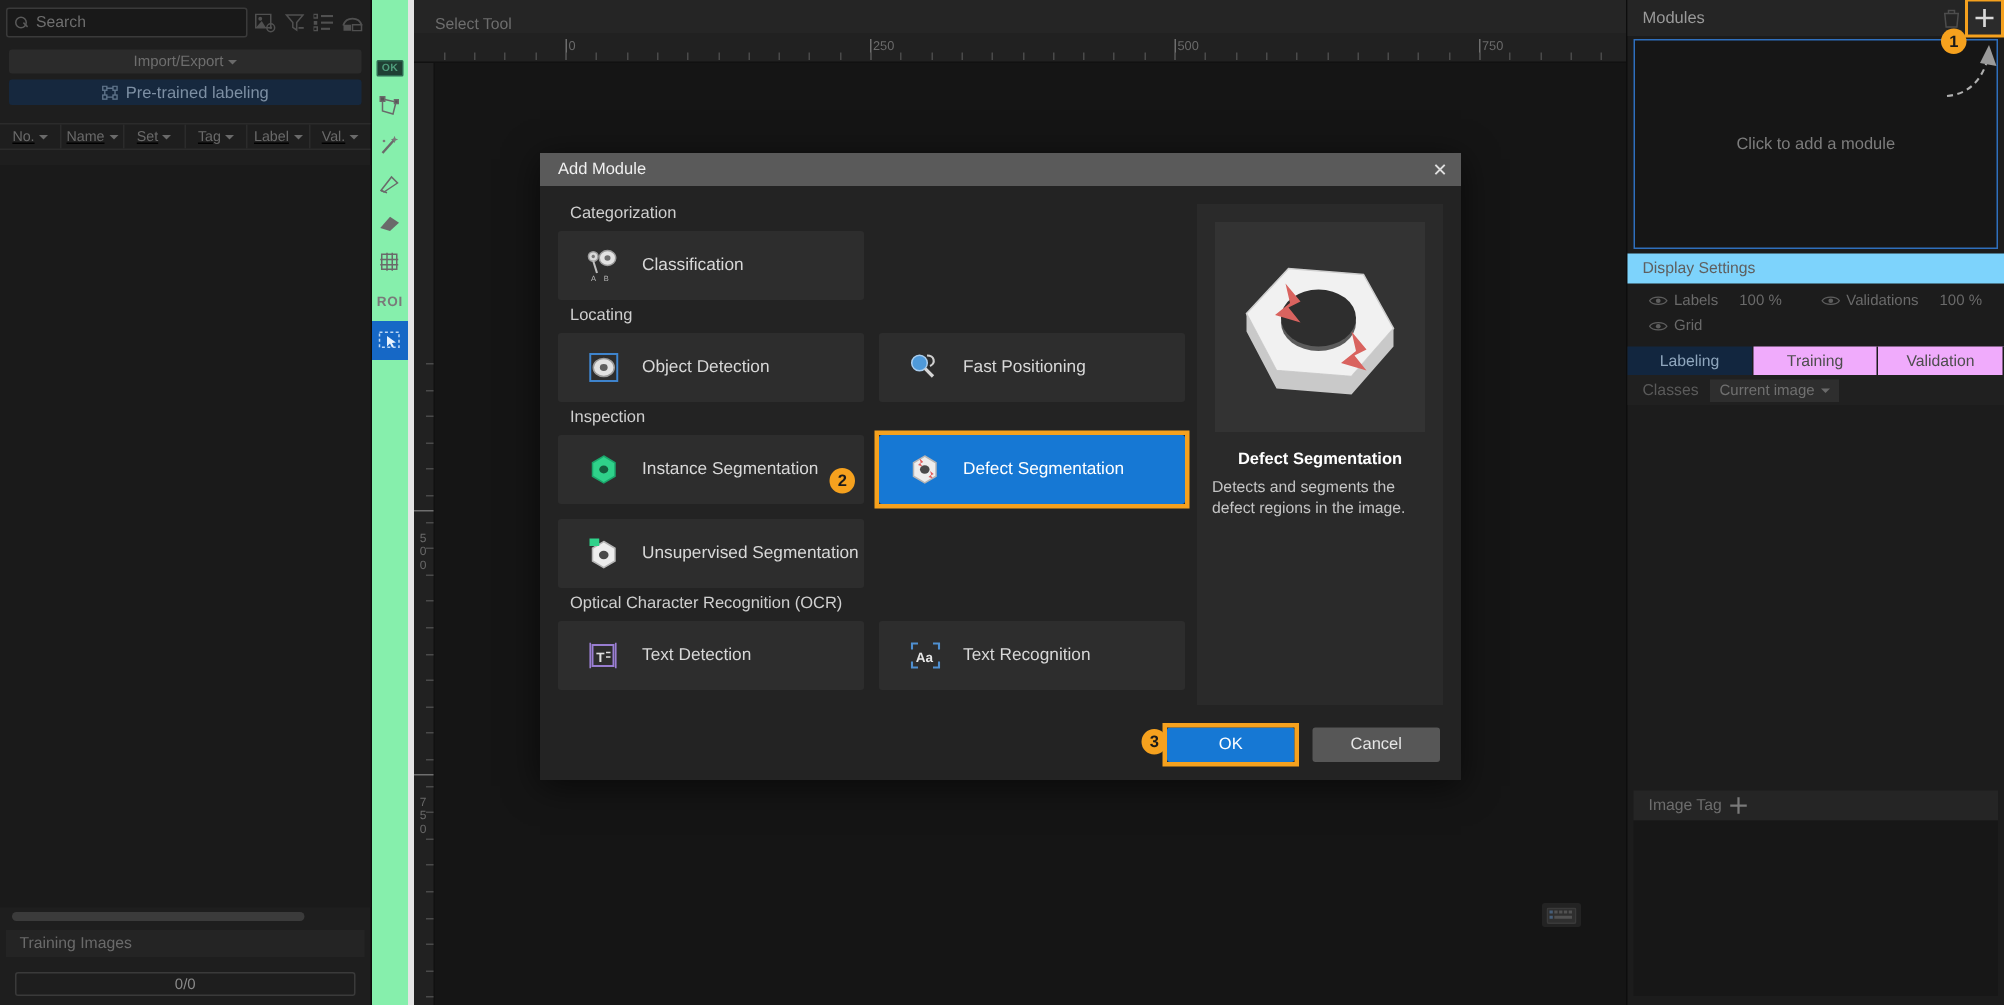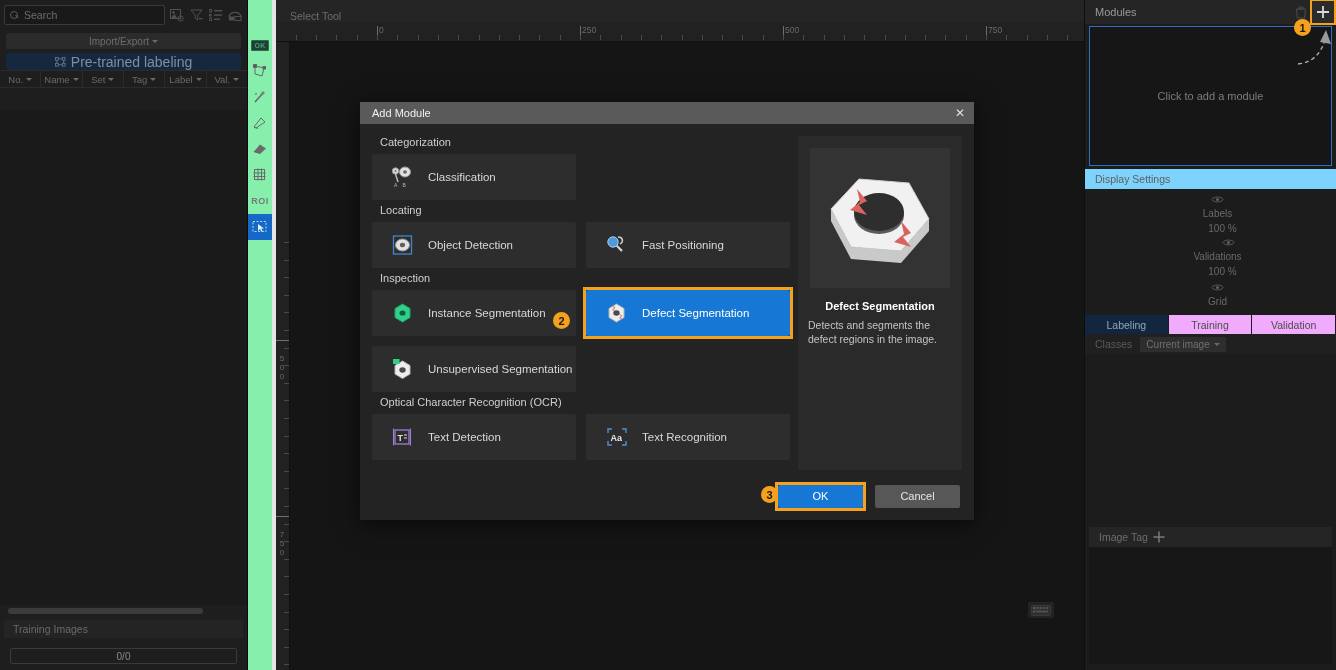--- a/index.html
+++ b/index.html
@@ -45,27 +45,28 @@
   .tool-ic svg { display: block; }
 
   .btn-imex {
     margin: 3px 6px 0 6px; height: 16px; background: #2b2b2b; border-radius: 2px;
     display: flex; align-items: center; justify-content: center; gap: 3px;
     color: #6e6e6e; font-size: 10px;
   }
   .btn-pre {
     margin: 4px 6px 0 6px; height: 17px; background: #16283e; border-radius: 2px;
     display: flex; align-items: center; justify-content: center; gap: 5px;
-    color: #7d8fa3; font-size: 14px;
+    color: #7d8fa3; font-size: 11px;
   }
   .btn-pre .pi { width: 11px; height: 10px; opacity: .6; }
 
   .col-head {
-    display: flex; margin-top: 0; height: 18px; border-top: 1px solid #2b2b2b;
+    display: flex; margin-top: 12px; height: 18px; border-top: 1px solid #2b2b2b;
     border-bottom: 1px solid #2b2b2b;
+    text-decoration: underline;
   }
   .col-head .ch {
     flex: 1; display: flex; align-items: center; justify-content: center; gap: 3px;
     color: #6a6a6a; font-size: 9.5px; border-right: 1px solid #2b2b2b;
   }
   .col-head .ch:last-child { border-right: none; }
   .caret { width: 0; height: 0; border-left: 3px solid transparent;
            border-right: 3px solid transparent; border-top: 3.5px solid #6a6a6a; }
 
   .list-area { position: absolute; top: 110px; left: 0; right: 0; bottom: 65px; background: #1a1a1a; }
@@ -147,21 +148,21 @@
   .plus-hl { outline: 2px solid #f5a11e; background: #2b2b2b; }
   .modules-box {
     margin: 2px 4px; height: 140px; border: 1px solid #2f6fbd; background: #161616;
     display: flex; align-items: center; justify-content: center;
     color: #7d7d7d; font-size: 11px;
   }
   .sec-head {
     height: 20px; background: #7dd3fc; display: flex; align-items: center;
     padding-left: 10px; color: #5f5f5f; font-size: 10.5px; margin-top: 3px;
   }
-  .disp-row { display: flex; align-items: center; padding: 6px 0 0 14px; gap: 4px; flex-direction: column; }
+  .disp-row { display: flex; align-items: center; padding: 6px 0 0 14px; gap: 4px; }
   .eye { width: 13px; height: 9px; opacity: .6; }
   .disp-lab { color: #6a6a6a; font-size: 10px; }
   .disp-val { color: #6a6a6a; font-size: 10px; margin-left: 10px; }
   .tabs-row { display: flex; margin-top: 8px; height: 19px; }
   .tab { flex: 1; display: flex; align-items: center; justify-content: center;
          font-size: 10.5px; color: #4d4d4d; background: #f0abfc; border-right: 1px solid #1c1c1c; }
   .tab.active { background: #12263f; color: #8fa6bd; }
   .classes-row { display: flex; align-items: center; gap: 8px; height: 20px;
                  padding-left: 10px; background: #202020; }
   .classes-lab { color: #5a5a5a; font-size: 10.5px; }

